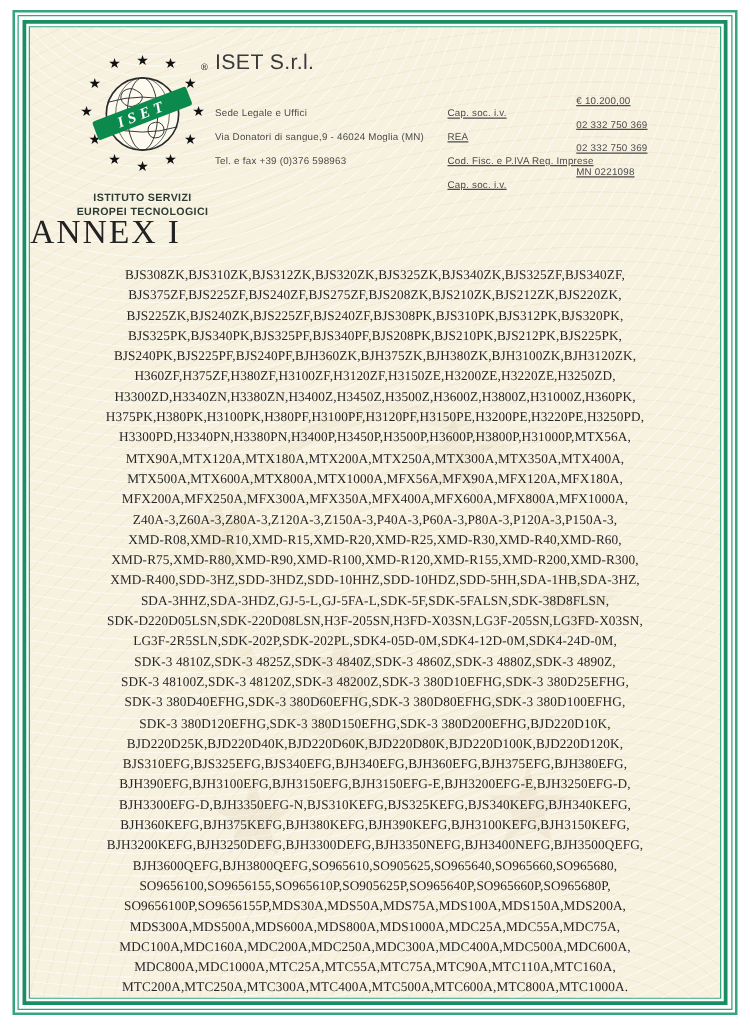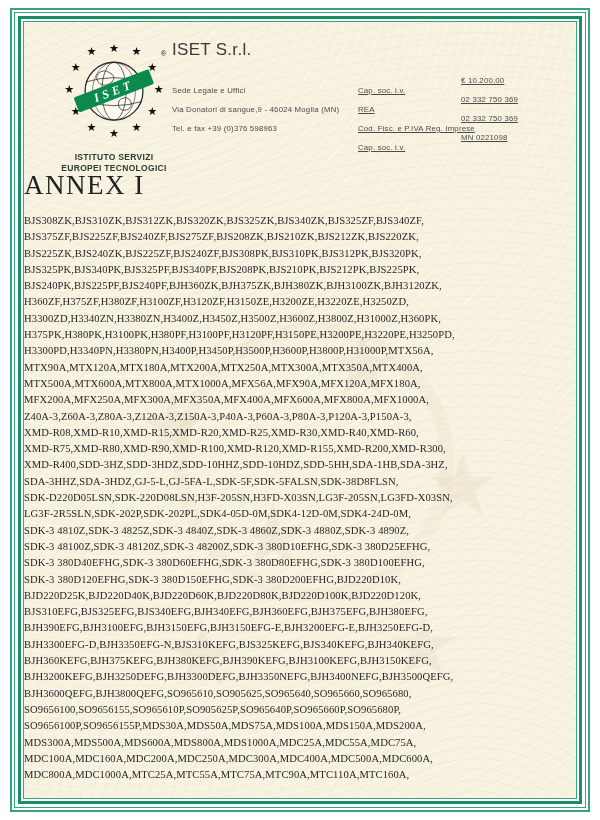--- a/index.html
+++ b/index.html
@@ -43,21 +43,21 @@
 
   
   .annex-title {
     position:absolute; left:0; top:148px; width:100%;
     font-family:"Liberation Serif", serif;
     font-size:27px; font-weight:400; letter-spacing:1.5px; color:#222222;
   }
 
   .codes {
     position:absolute; left:0; top:191px; width:100%;
-    text-align:left;
+    text-align:center;
   }
   .code-line {
     font-family:"Liberation Serif", serif;
     font-size:10.6px; line-height:16.3px; letter-spacing:0.1px;
     color:#262626; white-space:nowrap;
   }
 </style>
 </head>
 <body>
 
@@ -167,20 +167,21 @@
                 <div class="code-line">BJH390EFG,BJH3100EFG,BJH3150EFG,BJH3150EFG-E,BJH3200EFG-E,BJH3250EFG-D,</div>
                 <div class="code-line">BJH3300EFG-D,BJH3350EFG-N,BJS310KEFG,BJS325KEFG,BJS340KEFG,BJH340KEFG,</div>
                 <div class="code-line">BJH360KEFG,BJH375KEFG,BJH380KEFG,BJH390KEFG,BJH3100KEFG,BJH3150KEFG,</div>
                 <div class="code-line">BJH3200KEFG,BJH3250DEFG,BJH3300DEFG,BJH3350NEFG,BJH3400NEFG,BJH3500QEFG,</div>
                 <div class="code-line">BJH3600QEFG,BJH3800QEFG,SO965610,SO905625,SO965640,SO965660,SO965680,</div>
                 <div class="code-line">SO9656100,SO9656155,SO965610P,SO905625P,SO965640P,SO965660P,SO965680P,</div>
                 <div class="code-line">SO9656100P,SO9656155P,MDS30A,MDS50A,MDS75A,MDS100A,MDS150A,MDS200A,</div>
                 <div class="code-line">MDS300A,MDS500A,MDS600A,MDS800A,MDS1000A,MDC25A,MDC55A,MDC75A,</div>
                 <div class="code-line">MDC100A,MDC160A,MDC200A,MDC250A,MDC300A,MDC400A,MDC500A,MDC600A,</div>
                 <div class="code-line">MDC800A,MDC1000A,MTC25A,MTC55A,MTC75A,MTC90A,MTC110A,MTC160A,</div>
+                <div class="code-line">MTC200A,MTC250A,MTC300A,MTC400A,MTC500A,MTC600A,MTC800A,MTC1000A.</div>
               </div>
 
      </div>
     </div>
    </div>
   </div>
  </div>
 </div>
 
 </body></html>

